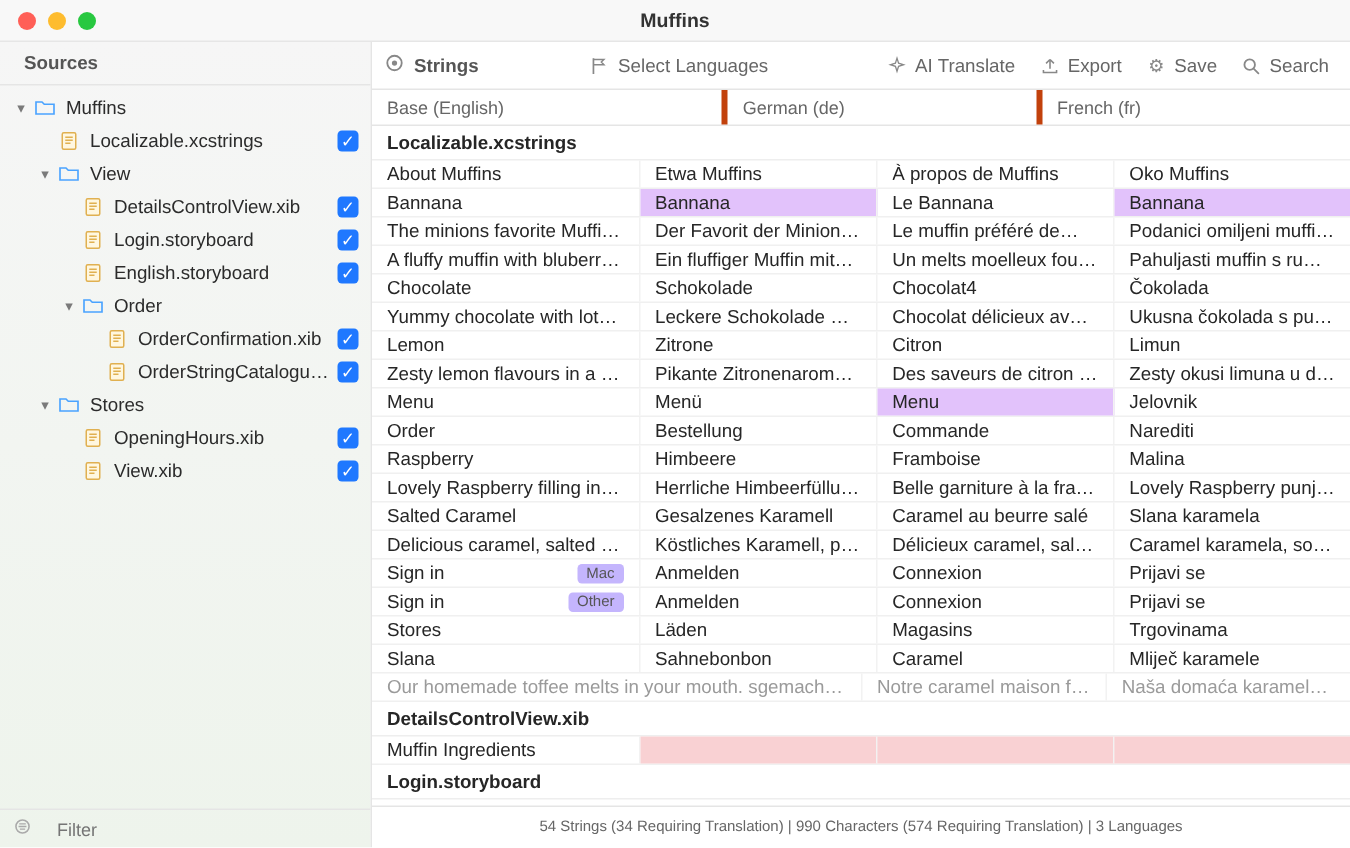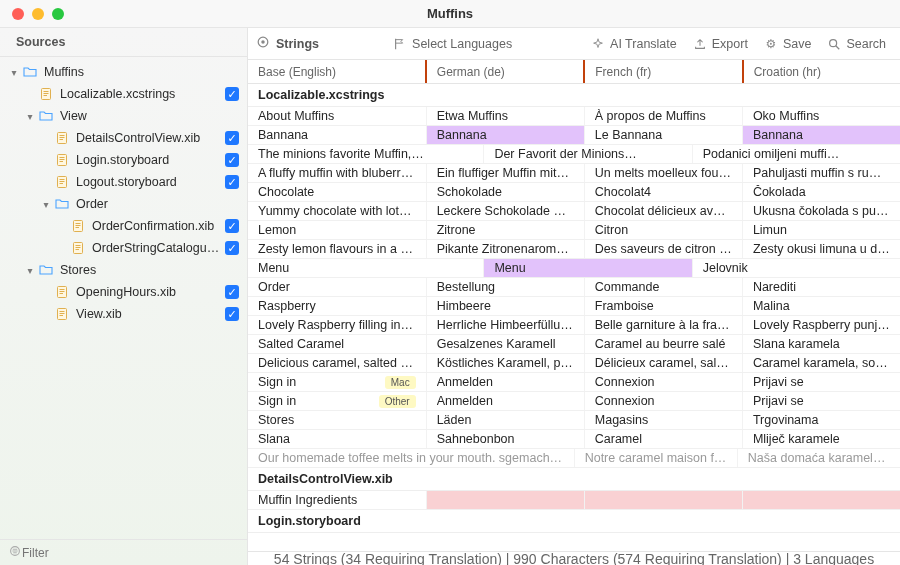--- a/index.html
+++ b/index.html
@@ -44,21 +44,21 @@
   .ficon svg { width: 16px; height: 16px; }
   .check {
     width: 14px; height: 14px; border-radius: 3px;
     display: inline-flex; align-items: center; justify-content: center;
     font-size: 11px; color: #fff;
   }
   .check.on { background: #1f78ff; }
   .check.off { visibility: hidden; }
 
   .filterbar {
-    display: flex; align-items: center; gap: 0;
+    display: flex; align-items: center; gap: 16px;
     height: 26px; border-top: 1px solid #e5e5e5; padding: 0 8px;
     color: #888;
   }
   .filterbar input {
     border: none; outline: none; background: transparent; flex: 1;
     font-size: 12px; color: #555;
   }
 
   
   .main { flex: 1; display: flex; flex-direction: column; min-width: 0; }
@@ -74,21 +74,21 @@
   .tool-btn .ic { width: 14px; height: 14px; display:inline-flex; align-items:center; justify-content:center; }
   .tool-left { display: flex; align-items: center; gap: 6px; font-weight: 600; color: #555; text-align: center; }
   .tool-spacer { flex: 1; }
 
   .colhead {
     display: flex; height: 24px; border-bottom: 1px solid #e5e5e5;
     font-size: 12px; color: #666;
   }
   .colhead > div {
     flex: 1; padding: 0 10px; display: flex; align-items: center;
-    border-right: 2px solid #c2410c;
+    border-right: 4px solid #c2410c;
   }
   .colhead > div:first-child { flex: 1.15; }
   .colhead > div:last-child { border-right: none; }
 
   .grid { flex: 1; overflow: auto; font-size: 12.5px; }
   .section {
     font-weight: 700; padding: 4px 10px; border-bottom: 1px solid #eee;
     background: #fff;
   }
   .row {
@@ -101,27 +101,27 @@
   }
   .cell:first-child { flex: 1.15; }
   .cell:last-child { border-right: none; }
   .cell .txt { overflow: hidden; text-overflow: ellipsis; white-space: nowrap; display:block; flex:1; }
   .hl-purple { background: #e2c2fb; }
   .hl-missing { background: #f9d1d3; }
   .dim .txt { color: #9a9a9a; }
 
   .tag {
     font-size: 10px; padding: 1px 6px; border-radius: 3px;
-    background: #fef9c3; color: #555; margin-left: 4px;
+    background: #c4b5fd; color: #555; margin-left: 4px;
   }
 
   .status {
-    height: 14px; border-top: 1px solid #e5e5e5;
+    height: 28px; border-top: 1px solid #e5e5e5;
     display: flex; align-items: center; justify-content: center;
-    font-size: 14px; color: #666;
+    font-size: 10px; color: #666;
   }
 
   
   .ic-gear::before { content: "⚙"; font-size: 12px; color:#888; }
 </style>
 </head>
 <body>
 
 <div class="titlebar">
   <div class="traffic">
@@ -207,21 +207,21 @@
         <div class="tree-row" style="padding-left: 40px;">
           <span class="chev none">▸</span>
           <span class="ficon">
             <svg viewBox="0 0 16 16">
               <rect x="3.5" y="2.5" width="9" height="11" rx="1" fill="#fff7e0" stroke="#e0b050"></rect>
               <line x1="5.5" y1="5.5" x2="10.5" y2="5.5" stroke="#e0b050"></line>
               <line x1="5.5" y1="7.5" x2="10.5" y2="7.5" stroke="#e0b050"></line>
               <line x1="5.5" y1="9.5" x2="9" y2="9.5" stroke="#e0b050"></line>
             </svg>
           </span>
-          <span class="tree-label">Logout.storyboard</span>
+          <span class="tree-label">English.storyboard</span>
           <span class="check on">✓</span>
         </div>
         <div class="tree-row" style="padding-left: 40px;">
           <span class="chev ">▾</span>
           <span class="ficon">
             <svg viewBox="0 0 16 16">
               <path d="M2 4h4l1.5 1.5H14V12H2z" fill="none" stroke="#4aa3ff" stroke-width="1.1"></path>
             </svg>
           </span>
           <span class="tree-label">Order</span>
@@ -355,21 +355,20 @@
             </svg>
         </span>
         <span>Search</span>
       </div>
     </div>
 
     <div class="colhead" id="colhead">
         <div>Base (English)</div>
         <div>German (de)</div>
         <div>French (fr)</div>
-        <div>Croation (hr)</div>
       </div>
 
     <div class="grid" id="grid">
         <div class="section">Localizable.xcstrings</div>
         <div class="row">
           <div class="cell">
             <span class="txt">About Muffins</span>
           </div>
           <div class="cell">
             <span class="txt">Etwa Muffins</span>
@@ -396,20 +395,23 @@
           </div>
         </div>
         <div class="row">
           <div class="cell">
             <span class="txt">The minions favorite Muffin,…</span>
           </div>
           <div class="cell">
             <span class="txt">Der Favorit der Minions…</span>
           </div>
           <div class="cell">
+            <span class="txt">Le muffin préféré de…</span>
+          </div>
+          <div class="cell">
             <span class="txt">Podanici omiljeni muffi…</span>
           </div>
         </div>
         <div class="row">
           <div class="cell">
             <span class="txt">A fluffy muffin with bluberri…</span>
           </div>
           <div class="cell">
             <span class="txt">Ein fluffiger Muffin mit…</span>
           </div>
@@ -472,20 +474,23 @@
           <div class="cell">
             <span class="txt">Des saveurs de citron p…</span>
           </div>
           <div class="cell">
             <span class="txt">Zesty okusi limuna u de…</span>
           </div>
         </div>
         <div class="row">
           <div class="cell">
             <span class="txt">Menu</span>
+          </div>
+          <div class="cell">
+            <span class="txt">Menü</span>
           </div>
           <div class="cell hl-purple">
             <span class="txt">Menu</span>
           </div>
           <div class="cell">
             <span class="txt">Jelovnik</span>
           </div>
         </div>
         <div class="row">
           <div class="cell">

